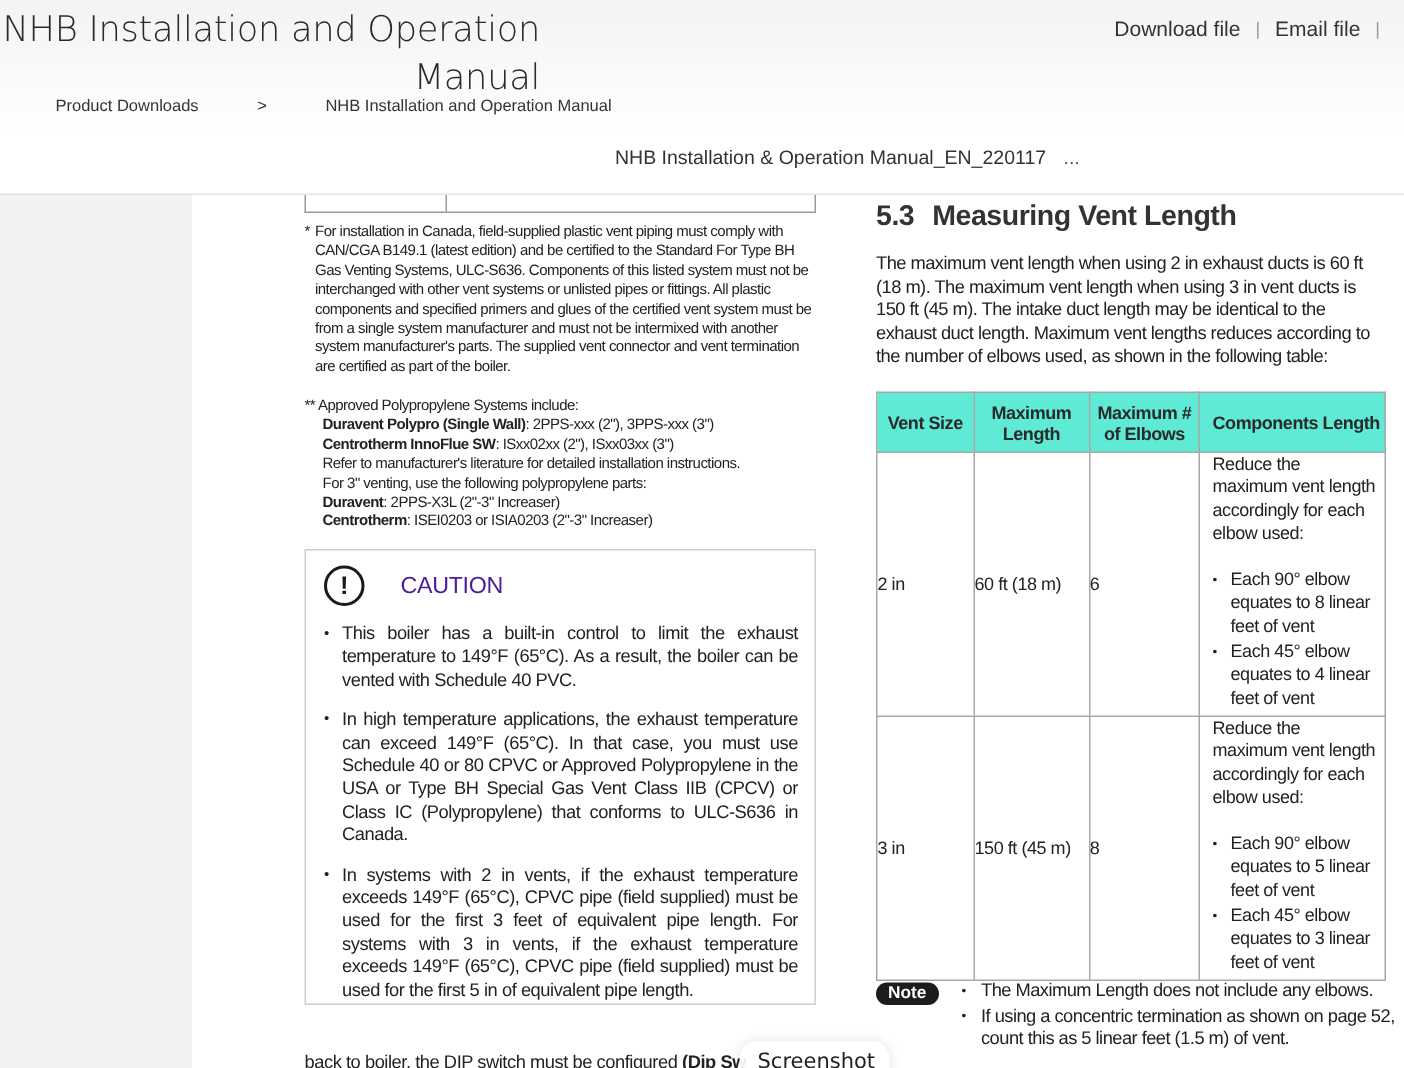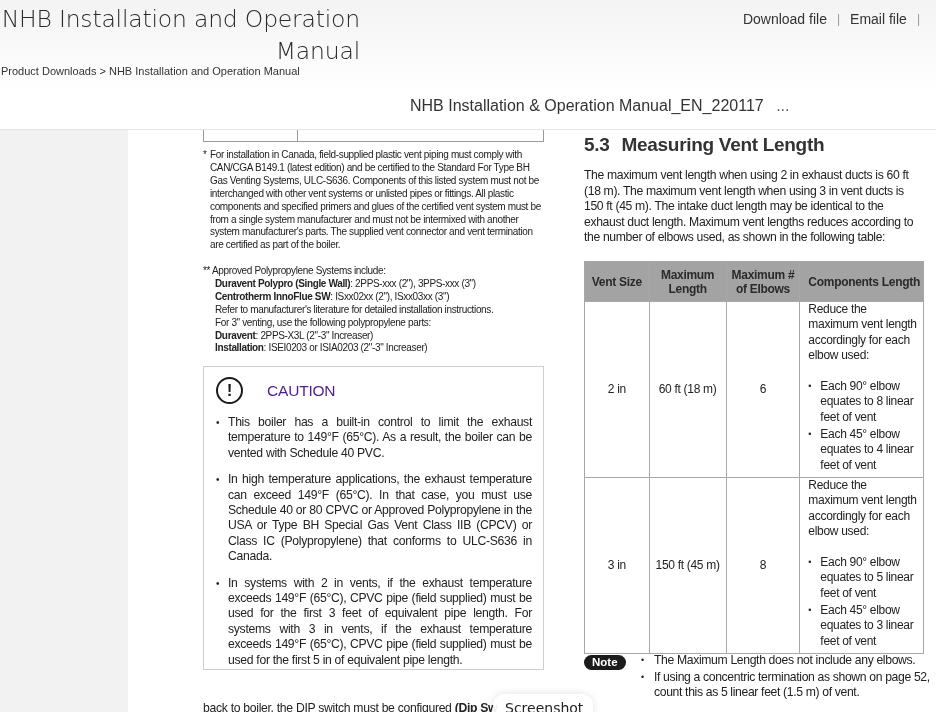--- a/index.html
+++ b/index.html
@@ -14,29 +14,29 @@
     text-align: right;
   }
   .title {
     position: absolute; left: 0; top: 3px; width: 360px;
     font-family: "DejaVu Sans", sans-serif; font-weight: 300;
     font-size: 23.5px; line-height: 32px; color: #2a2a2a; letter-spacing: -0.2px;
   }
   .breadcrumb {
     position: absolute; left: 1px; top: 65px; font-size: 11px; color: #333;
   }
-  .breadcrumb span { cursor: pointer; }
+  .breadcrumb span { cursor: pointer; padding-left: 36px; }
   .actions {
     position: absolute; right: 6px; top: 11px; font-size: 14px; color: #333;
     display: flex; align-items: center;
   }
   .actions .sep { color: #999; margin: 0 10px; font-size: 12px; }
   .actions .act { cursor: pointer; }
   .filename {
-    position: absolute; left: 410px; top: 97px; font-size: 16px; color: #333;
+    position: absolute; left: 410px; top: 97px; font-size: 13px; color: #333;
   }
   .filename .more { margin-left: 8px; color: #555; cursor: pointer; }
 
   
   .sidebar {
     position: absolute; left: 0; top: 130px; width: 128px; height: 582px; background: #f2f2f2;
   }
   .page {
     position: absolute; left: 128px; top: 130px; width: 808px; height: 582px; background: #fff; overflow: hidden;
     font-family: "Liberation Sans", sans-serif; color: #1e1e1e;
@@ -94,26 +94,26 @@
   .h2 .num { margin-right: 12px; }
   .intro {
     position: absolute; left: 0; top: 38px; width: 340px;
     font-size: 12.2px; line-height: 15.6px; letter-spacing: -0.35px; color: #222;
   }
   table.vent {
     position: absolute; left: 0; top: 131px; width: 340px; border-collapse: collapse;
     font-size: 12px; color: #222; letter-spacing: -0.3px;
   }
   table.vent th {
-    background: #a3a3a3; font-weight: bold; height: 40px; border: 1.5px solid #a8a8a8;
+    background: #5eead4; font-weight: bold; height: 40px; border: 1.5px solid #a8a8a8;
     line-height: 14px; padding: 2px 3px; text-align: center; color: #2a2a2a;
   }
   table.vent th.eq { text-align: left; padding-left: 8px; }
   table.vent td {
-    border: 1.5px solid #a8a8a8; text-align: center; vertical-align: middle; height: 167px;
+    border: 1.5px solid #a8a8a8; vertical-align: middle; height: 167px;
   }
   table.vent td.desc { text-align: left; vertical-align: top; padding: 0 6px 2px 8px; line-height: 15.3px; }
   table.vent td.desc ul { list-style: none; margin-top: 16px; }
   table.vent td.desc li { position: relative; padding-left: 12px; margin-bottom: 2px; }
   table.vent td.desc li::before { content: "•"; position: absolute; left: 0; font-size: 9px; }
 
   .note { position: absolute; left: 0; top: 523px; width: 345px; }
   .note-badge {
     position: absolute; left: 0; top: 2px; background: #1c1c1c; color: #fff; font-weight: bold;
     font-size: 11.5px; border-radius: 8px; padding: 1px 8px; line-height: 13px;
@@ -168,21 +168,21 @@
       <span class="txt">For installation in Canada, field-supplied plastic vent piping must comply with CAN/CGA B149.1 (latest edition) and be certified to the Standard For Type BH Gas Venting Systems, ULC-S636. Components of this listed system must not be interchanged with other vent systems or unlisted pipes or fittings. All plastic components and specified primers and glues of the certified vent system must be from a single system manufacturer and must not be intermixed with another system manufacturer's parts. The supplied vent connector and vent termination are certified as part of the boiler.</span>
     </div>
 
     <div class="poly">
       <span class="lead">** Approved Polypropylene Systems include:</span>
       <span class="line"><b>Duravent Polypro (Single Wall)</b><span>: 2PPS-xxx (2"), 3PPS-xxx (3")</span></span>
       <span class="line"><b>Centrotherm InnoFlue SW</b><span>: ISxx02xx (2"), ISxx03xx (3")</span></span>
       <span class="line">Refer to manufacturer's literature for detailed installation instructions.</span>
       <span class="line">For 3" venting, use the following polypropylene parts:</span>
       <span class="line"><b>Duravent</b><span>: 2PPS-X3L (2"-3" Increaser)</span></span>
-      <span class="line"><b>Installation</b><span>: ISEI0203 or ISIA0203 (2"-3" Increaser)</span></span>
+      <span class="line"><b>Centrotherm</b><span>: ISEI0203 or ISIA0203 (2"-3" Increaser)</span></span>
     </div>
 
     <div class="caution">
       <div class="caution-head">
         <div class="caution-icon">!</div>
         <div class="caution-title">CAUTION</div>
       </div>
       <ul>
         <li>This boiler has a built-in control to limit the exhaust temperature to 149°F (65°C). As a result, the boiler can be vented with Schedule 40 PVC.</li>
         <li>In high temperature applications, the exhaust temperature can exceed 149°F (65°C). In that case, you must use Schedule 40 or 80 CPVC or Approved Polypropylene in the USA or Type BH Special Gas Vent Class IIB (CPCV) or Class IC (Polypropylene) that conforms to ULC-S636 in Canada.</li>

